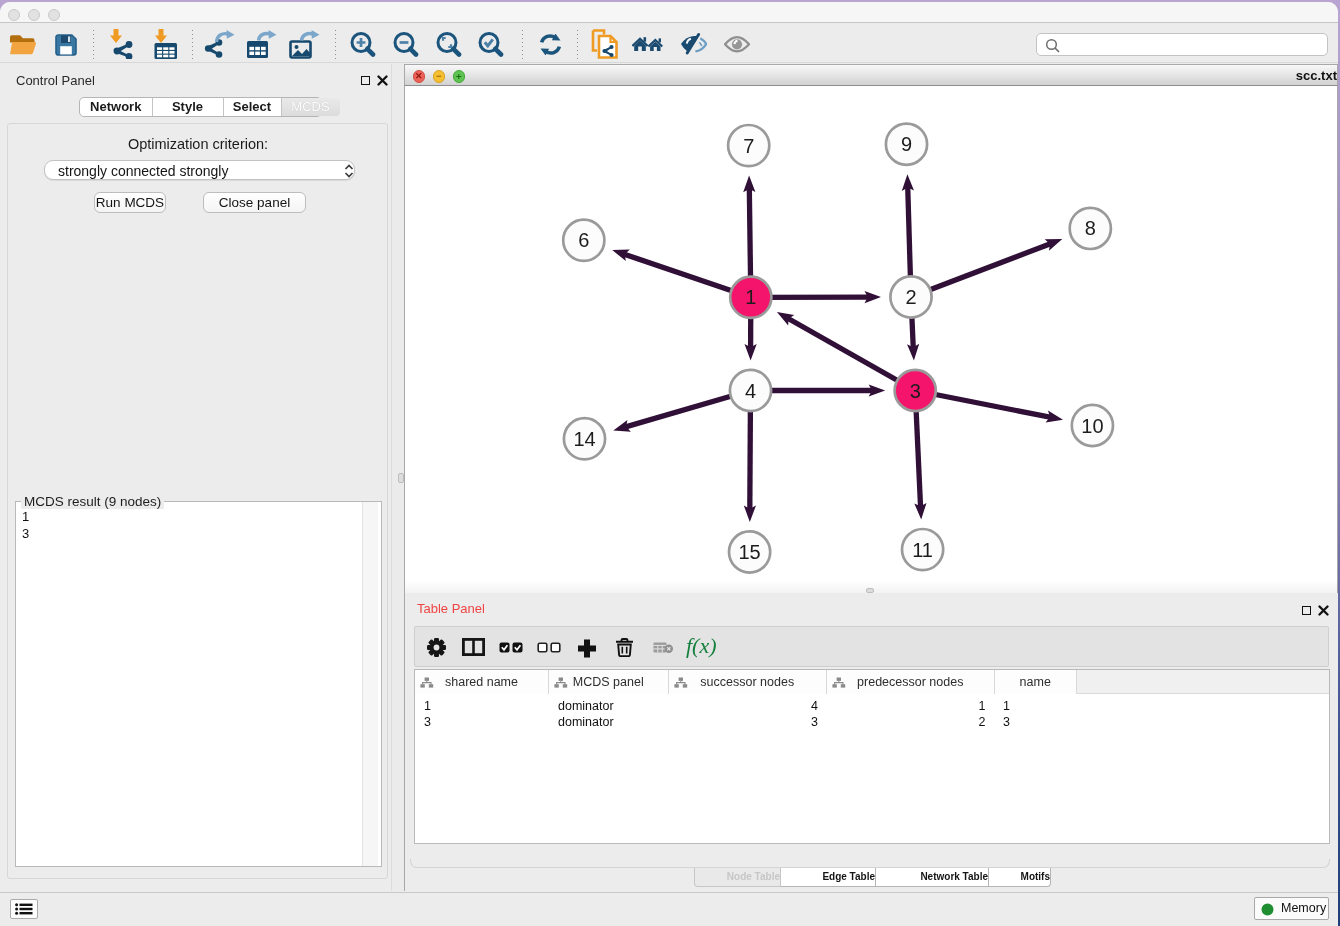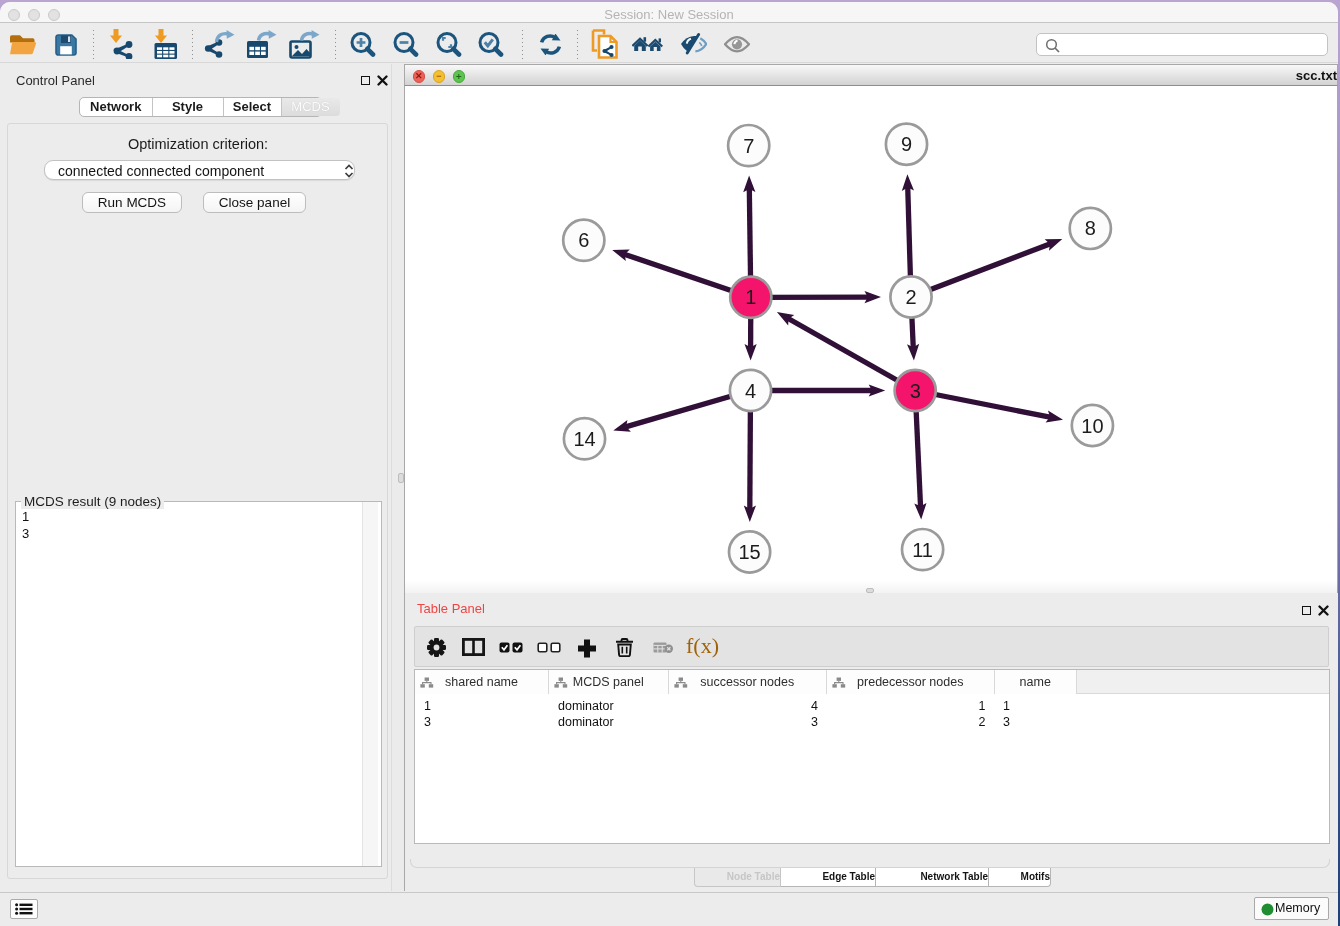--- a/index.html
+++ b/index.html
@@ -42,29 +42,28 @@
 #tp-title{position:absolute;left:417px;top:601px;font-size:13px;color:#ef4444}
 #ttb{position:absolute;left:414px;top:626px;width:915px;height:41px;background:#e3e3e3;border:1px solid #cecece;border-radius:2px}
 #tscroll{position:absolute;left:414px;top:669px;width:916px;height:175px;background:#fff;border:1px solid #b9b9b9}
 .th{position:absolute;top:670px;height:24px;background:#fdfdfd;border-right:1px solid #d9d9d9;font-size:12.5px;color:#2e2e2e;text-align:center;line-height:24px}
 .td{position:absolute;font-size:12.5px;color:#111;height:16px;line-height:16px}
 #btabs{position:absolute;left:694px;top:868px;height:19px;display:flex}
 #btabs .bt{height:19px;font-size:10px;font-weight:bold;color:#141414;background:#fff;border:1px solid #b5b5b5;border-top:none;text-align:right;line-height:17px}
 
 #status{position:absolute;left:0;top:892px;width:1338px;height:34px;background:#ececec;border-top:1px solid #c9c9c9}
 #listbtn{position:absolute;left:10px;top:899px;width:28px;height:20px;background:#fdfdfd;border:1px solid #ababab;border-radius:2px}
-#membtn{position:absolute;left:1254px;top:897px;width:75px;height:23px;background:#fbfbfb;border:1px solid #a9a9a9;border-radius:2px;font-size:12.5px;color:#111;text-align:left;line-height:21px;padding-left:20px}
+#membtn{position:absolute;left:1254px;top:897px;width:75px;height:23px;background:#fbfbfb;border:1px solid #a9a9a9;border-radius:2px;font-size:12.5px;color:#111;text-align:left;line-height:21px;padding-left:26px}
 .hicon{position:absolute;width:14px;height:11px}
 </style></head><body>
 <div id="win"></div>
 <div id="titlebar">
 <div class="tl" style="left:8px"></div>
     <div class="tl" style="left:28px"></div>
     <div class="tl" style="left:47.5px"></div>
-<div id="wtitle">Session: New Session</div>
 </div>
 <div id="toolbar"></div>
 
 <svg class="abs" style="left:8px;top:30px" width="30" height="28" viewBox="0 0 30 28">
 <path d="M2 7 a1.8 1.8 0 0 1 1.8-1.8 h8.2 l3 3 h9.7 a1.8 1.8 0 0 1 1.8 1.8 v2.4 H2 z" fill="#b36f0e"></path>
 <path d="M4.6 12 h21.8 a1.6 1.6 0 0 1 1.5 2.1 l-2.9 8.6 a2.2 2.2 0 0 1-2.1 1.5 H2 l2-11.3 z" fill="#f2a440"></path>
 </svg>
 <svg class="abs" style="left:53px;top:32px" width="26" height="26" viewBox="0 0 26 26">
 <path d="M3 5.2 a2.2 2.2 0 0 1 2.2-2.2 h13.6 l4.2 4.2 v13.6 a2.2 2.2 0 0 1-2.2 2.2 H5.2 A2.2 2.2 0 0 1 3 20.8 z" fill="#3a78a4" stroke="#26608b" stroke-width="1.6"></path>
 <rect x="8" y="3.4" width="10" height="7.6" fill="#1d4a6e"></rect>
@@ -203,26 +202,26 @@
   </svg>
 <div id="tabs">
 <div class="tab" style="width:72.5px;border-radius:4px 0 0 4px">Network</div>
 <div class="tab" style="width:71px">Style</div>
 <div class="tab" style="width:58px">Select</div>
 <div class="tab" style="width:58px">MCDS</div>
 </div>
 <div id="cpanel"></div>
 <div id="optlabel">Optimization criterion:</div>
 <div id="combo">
-    <span>connected connected component</span>
+    <span>strongly connected strongly</span>
 <svg class="abs" style="left:298px;top:3px" width="12" height="14" viewBox="0 0 12 14">
       <path d="M2.5 5 L6 1.5 L9.5 5 M2.5 9 L6 12.5 L9.5 9" fill="none" stroke="#3c3c3c" stroke-width="1.7"></path>
     </svg>
 </div>
-<div class="btn" style="left:82px;top:192px;width:100px">Run MCDS</div>
+<div class="btn" style="left:94px;top:192px;width:72px">Run MCDS</div>
 <div class="btn" style="left:203px;top:192px;width:103px">Close panel</div>
 <div id="fieldset"></div>
 <div id="fsscroll"></div>
 <div id="fsleg">MCDS result (9 nodes)</div>
 <div id="fstext">1<br>3</div>
 
 <div id="vsplit"></div>
 <div class="grip" style="left:397.5px;top:472.5px;width:6px;height:10px"></div>
 
 <div id="nframe"></div>
@@ -331,21 +330,21 @@
 <rect x="0.5" y="0.5" width="13" height="10" rx="1" fill="#9b9b9b"></rect>
 <g stroke="#e3e3e3" stroke-width="1">
       <line x1="0.5" y1="3.4" x2="13.5" y2="3.4"></line>
       <line x1="0.5" y1="6.9" x2="13.5" y2="6.9"></line>
       <line x1="4.8" y1="3.4" x2="4.8" y2="10.5"></line>
       <line x1="9.2" y1="3.4" x2="9.2" y2="10.5"></line>
     </g>
 <circle cx="15.8" cy="6.8" r="4.2" fill="#8f8f8f"></circle>
     <path d="M14.2 5.2 l3.2 3.2 M17.4 5.2 l-3.2 3.2" stroke="#e3e3e3" stroke-width="1.3"></path>
 </svg>
-<div class="abs" style="left:686px;top:633px;font-family:'Liberation Serif',serif;font-size:22px;color:#a16207">f(x)</div>
+<div class="abs" style="left:686px;top:633px;font-family:'Liberation Serif',serif;font-style:italic;font-size:22px;color:#15803d">f(x)</div>
 <div id="tscroll"></div>
 
 <div class="th" style="left:415px;width:134px">shared name</div>
 <div class="th" style="left:549px;width:119.5px">MCDS panel</div>
 <div class="th" style="left:668.5px;width:158.5px">successor nodes</div>
 <div class="th" style="left:827px;width:167.5px">predecessor nodes</div>
 <div class="th" style="left:994.5px;width:82.5px">name</div>
 <div class="abs" style="left:1077px;top:670px;width:252px;height:24px;background:#f0f0f0;border-bottom:1px solid #d9d9d9"></div>
 <svg class="hicon" style="left:420px;top:677px">
     <use href="#hic"></use>

